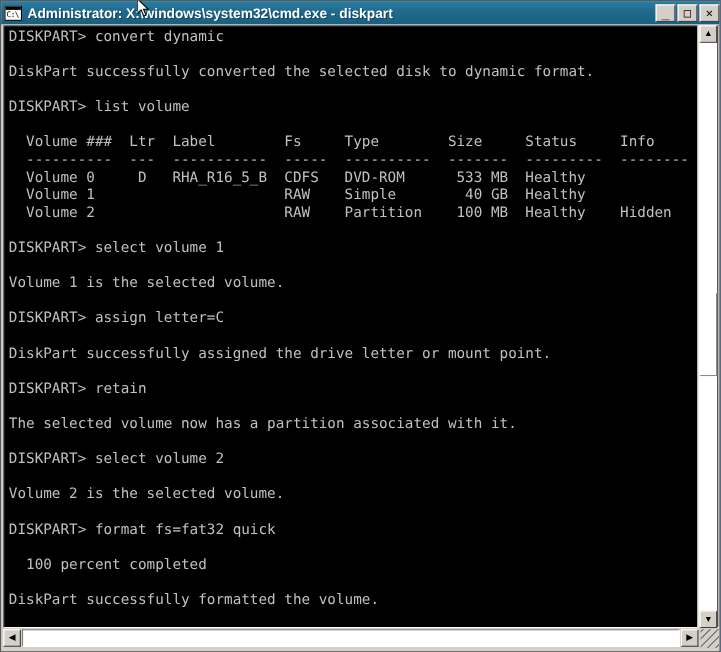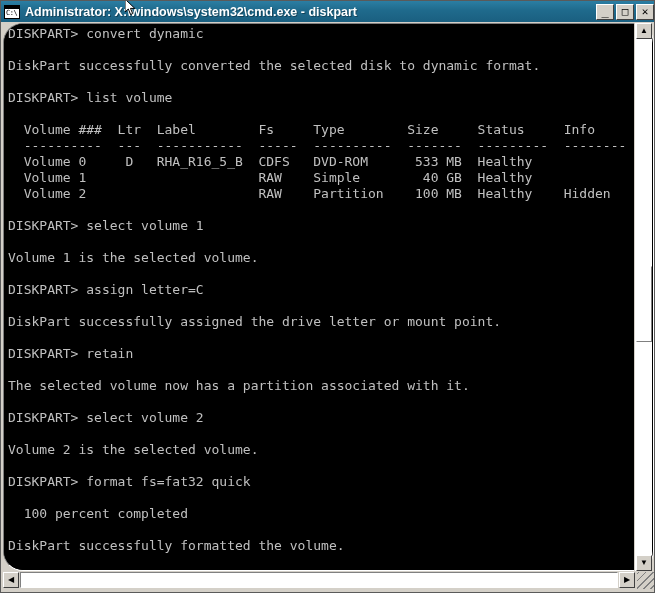--- a/index.html
+++ b/index.html
@@ -101,21 +101,20 @@
     top: 22px;
     width: 651px;
     height: 548px;
     box-sizing: border-box;
     border-top: 1px solid #808080;
     border-left: 1px solid #808080;
     border-right: 1px solid #ffffff;
     border-bottom: 1px solid #ffffff;
     background: #000000;
     overflow: hidden;
-    border-radius: 20px;
   }
   #console {
     position: absolute;
     left: 0; top: 0;
     width: 631px;
     height: 547px;
     background: #000000;
     color: #c0c0c0;
     font-family: "DejaVu Sans Mono", "Liberation Mono", monospace;
     font-size: 13px;

